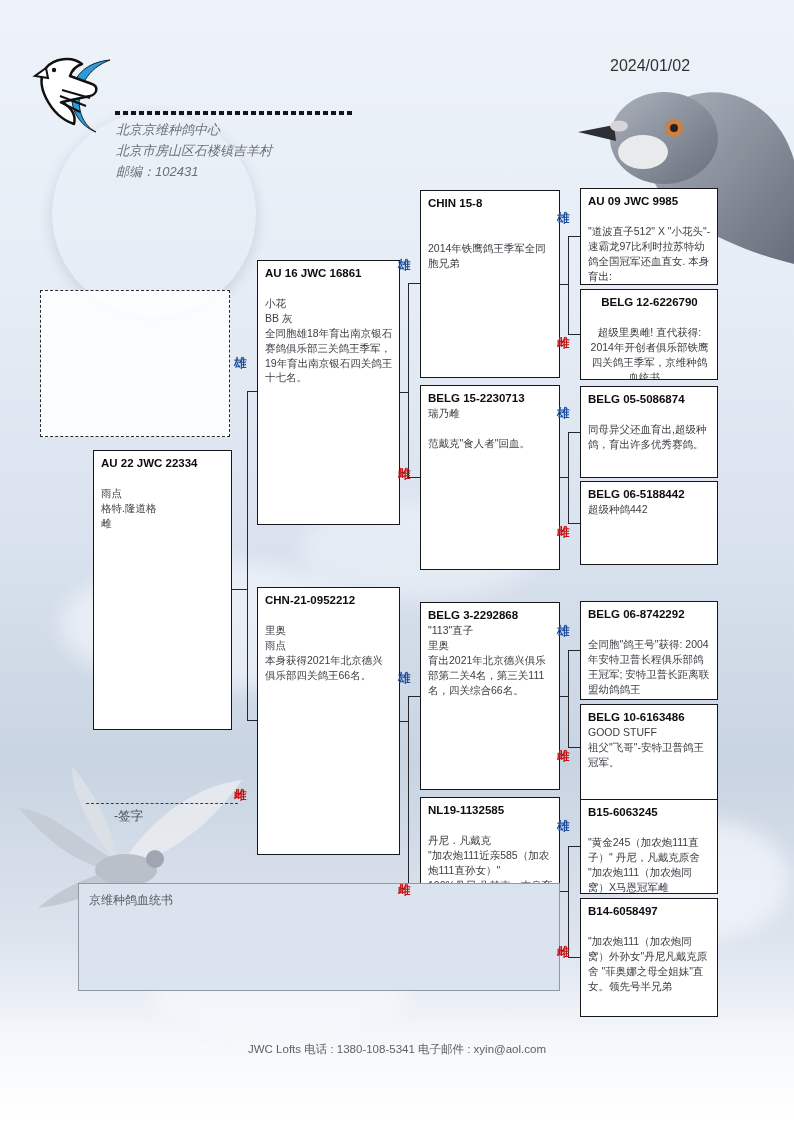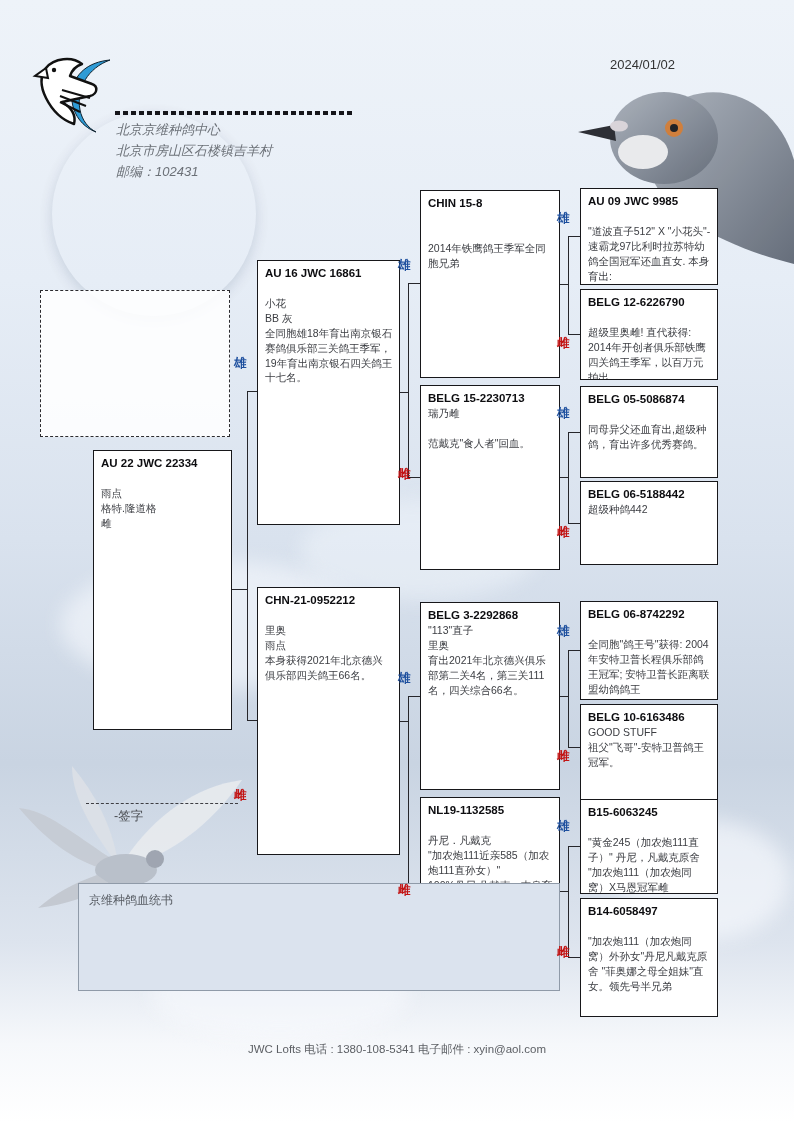--- a/index.html
+++ b/index.html
@@ -17,21 +17,21 @@
       radial-gradient(circle at 32% 28%, rgba(255,255,255,.95), rgba(255,255,255,0) 45%),
       radial-gradient(ellipse at 62% 62%, #c6d4e7 0 16%, rgba(0,0,0,0) 17%),
       radial-gradient(ellipse at 38% 76%, #bccd e3 0 0, #bfcfe4 14%, rgba(0,0,0,0) 15%),
       radial-gradient(circle, #e2eaf5 0%, #c3d2e5 62%, #9db2cc 100%);
     box-shadow:0 4px 14px rgba(70,90,120,.25);
   }
   .soft-blob { filter:blur(10px); border-radius:50%; }
   .pigeon-head-wrap { right:0; top:78px; opacity:.95; }
   .flying-pigeon-wrap { left:14px; top:762px; opacity:.95; filter:blur(.4px); }
   
-  .date { position:absolute; left:610px; top:57px; font-size:13px; color:#333; z-index:5; }
+  .date { position:absolute; left:610px; top:57px; font-size:16px; color:#333; z-index:5; }
   .logo-svg { position:absolute; left:30px; top:50px; z-index:5; }
   .brand { position:absolute; left:118px; top:70px; z-index:5; font-size:31px; font-weight:bold;
            font-style:italic; color:#16233f; letter-spacing:1px; }
   .brand-underline { position:absolute; left:115px; top:111px; width:238px; height:4px; z-index:5;
            background-image:repeating-linear-gradient(90deg,#15151a 0 5px, rgba(0,0,0,0) 5px 8px); }
   .loft-lines { position:absolute; left:116px; top:120px; z-index:5; font-style:italic;
            font-size:13px; color:#6b7077; line-height:1.6; white-space:pre-line; }
   
   .pbox { position:absolute; background:#fff; border:1px solid #17171a; padding:6px 6px 4px 7px;
           z-index:3; overflow:hidden; }
@@ -154,24 +154,24 @@
 丹尼．凡戴克
 "加农炮111近亲585（加农炮111直孙女）"
 100%丹尼 凡戴克，本身育出2021年北京德兴俱乐部四关鸽王66名。</div>
   </div>
 
   <div class="pbox" style="left:580px;top:188px;width:138px;height:97px;">
     <div class="pbox-title">AU 09 JWC 9985</div>
     <div class="pbox-body">
 "道波直子512" X "小花头"-速霸龙97比利时拉苏特幼鸽全国冠军还血直女. 本身育出:</div>
   </div>
-  <div class="pbox" style="left:580px;top:289px;width:138px;height:91px;">
+  <div class="pbox" style="left:580px;top:289px;width:138px;height:91px;text-align:center;">
     <div class="pbox-title">BELG 12-6226790</div>
     <div class="pbox-body">
-超级里奥雌! 直代获得: 2014年开创者俱乐部铁鹰四关鸽王季军，以百万元拍出。</div>
+超级里奥雌! 直代获得: 2014年开创者俱乐部铁鹰四关鸽王季军，京维种鸽血统书。</div>
   </div>
   <div class="pbox" style="left:580px;top:386px;width:138px;height:92px;">
     <div class="pbox-title">BELG 05-5086874</div>
     <div class="pbox-body">
 同母异父还血育出,超级种鸽，育出许多优秀赛鸽。</div>
   </div>
   <div class="pbox" style="left:580px;top:481px;width:138px;height:84px;">
     <div class="pbox-title">BELG 06-5188442</div>
     <div class="pbox-body">超级种鸽442</div>
   </div>

